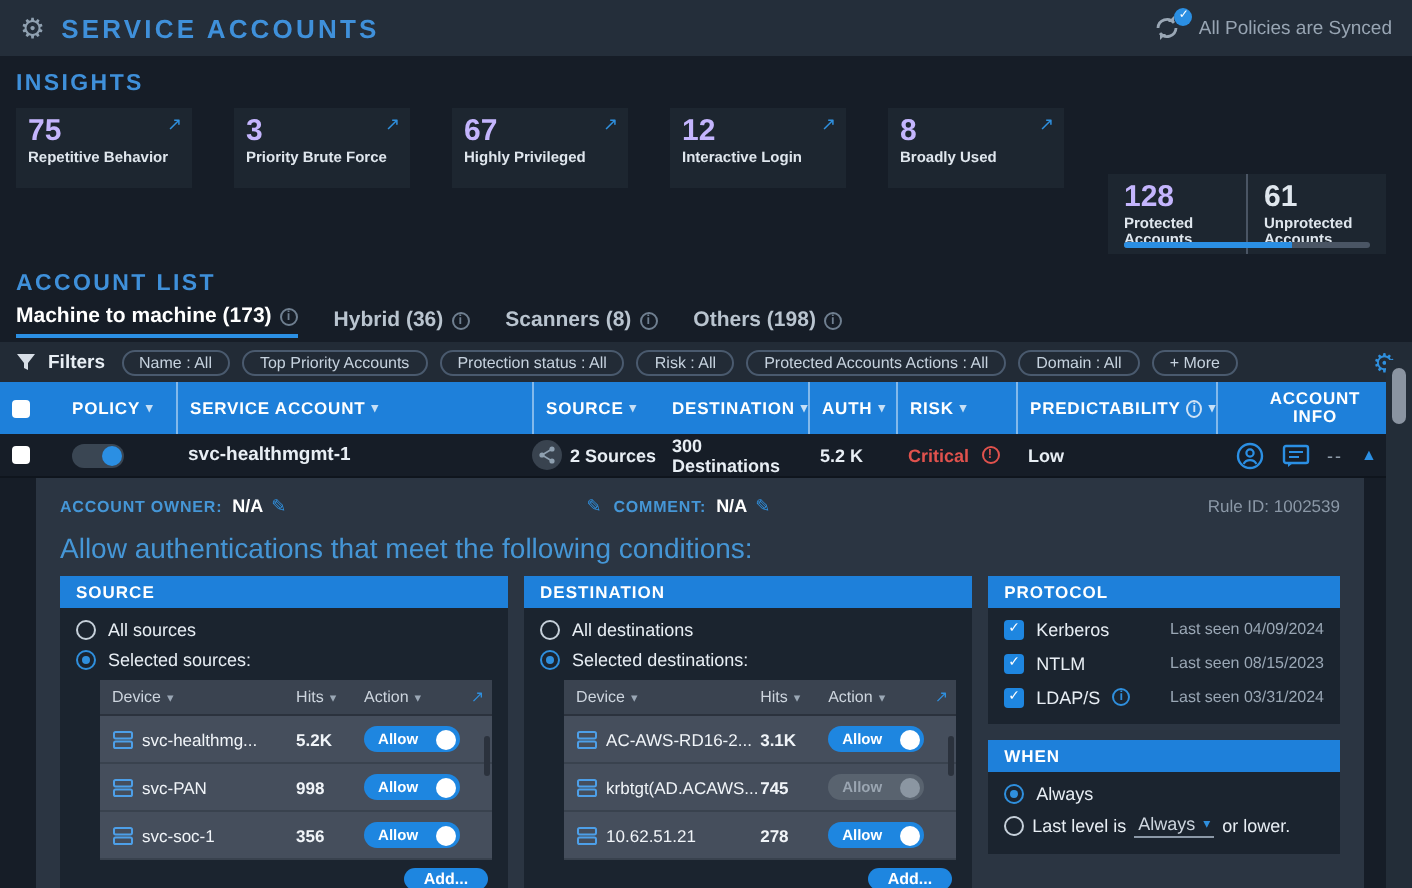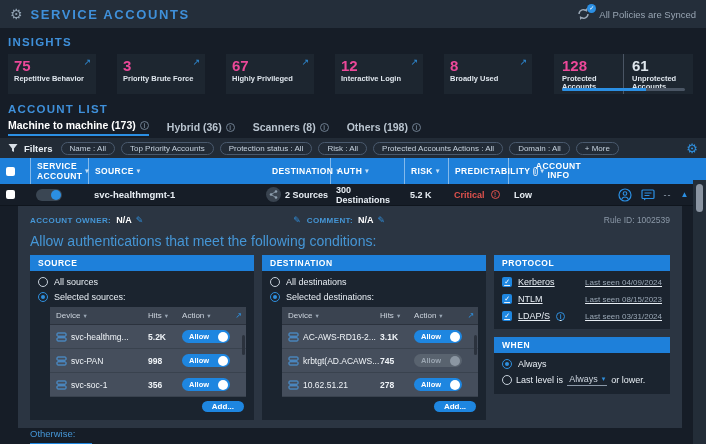--- a/index.html
+++ b/index.html
@@ -15,24 +15,24 @@
   .topbar-right { display:flex; align-items:center; gap:7px; }
   .sync-wrap { position:relative; width:16px; height:14px; }
   .sync-badge { position:absolute; top:-3px; right:-4px; width:9px; height:9px; background:#2b8fe3; border-radius:50%; color:#fff; font-size:6px; text-align:center; line-height:9px; }
   .sync-text { color:#98a5b3; font-size:9.5px; }
 
   
   .section-label { color:#3f90da; font-size:11.5px; font-weight:bold; letter-spacing:1.2px; }
   .insights { padding:8px 8px 0 8px; }
   .cards { display:flex; gap:21px; margin-top:6px; }
   .card { position:relative; width:88px; height:40px; background:#1d2630; padding:4px 6px; }
-  .card-value { color:#ec4899; font-size:15px; font-weight:bold; line-height:1.05; }
+  .card-value { color:#c4b5fd; font-size:15px; font-weight:bold; line-height:1.05; }
   .card-label { color:#dfe6ed; font-size:7.5px; font-weight:bold; line-height:1.15; margin-top:1px; }
   .card-arrow { position:absolute; top:3px; right:5px; color:#2f8fdd; font-size:9px; }
-  .card-wide { position:relative; width:139px; height:40px; background:#1d2630; display:flex; margin-left:1px; }
+  .card-wide { position:relative; width:139px; height:40px; background:#1d2630; display:flex; margin-left:1px;margin-top:33px; }
   .card-half { padding:4px 0 0 8px; flex:1; }
   .card-half.sep { border-left:1px solid #4a5564; }
   .prog-track { position:absolute; left:8px; right:8px; bottom:3px; height:3px; background:#4a5564; border-radius:2px; overflow:hidden; }
   .prog-fill { height:100%; background:#2b8fe3; }
 
   
   .account-list { margin-top:9px; }
   .al-title { padding:0 8px; }
   .tabs { display:flex; gap:18px; padding:4px 8px 0 8px; align-items:flex-end; }
   .tab { display:flex; align-items:center; gap:4px; padding-bottom:3px; cursor:pointer; }
@@ -99,21 +99,21 @@
   .st-row:last-child { border-bottom:none; }
   .dev-cell { display:flex; align-items:center; gap:4px; overflow:hidden; white-space:nowrap; }
   .allow-toggle { width:48px; height:13px; border-radius:7px; background:#1e86e0; color:#fff; font-size:7.5px; font-weight:bold; display:flex; align-items:center; padding-left:7px; position:relative; }
   .allow-toggle .knob { position:absolute; right:2px; top:1.5px; width:10px; height:10px; background:#fff; border-radius:50%; }
   .allow-toggle.muted { background:#59636f; color:#9aa5b1; }
   .allow-toggle.muted .knob { background:#8b96a2; }
   .st-scroll { position:absolute; right:1px; top:28px; width:3px; height:20px; background:#2b323d; border-radius:2px; }
   .add-row { display:flex; justify-content:flex-end; margin-top:4px; padding-right:2px; }
   .add-btn { background:#1e86e0; color:#fff; font-size:8px; font-weight:bold; padding:1px 10px; border-radius:8px; }
 
-  .proto-row { display:flex; align-items:flex-end; gap:6px; margin-bottom:7px; font-size:9px; color:#e8eef4;text-decoration:underline; }
+  .proto-row { display:flex; align-items:flex-start; gap:6px; margin-bottom:7px; font-size:9px; color:#e8eef4; }
   .proto-row:last-child { margin-bottom:0; }
   .cb-blue { width:10px; height:10px; background:#1e86e0; border-radius:2px; color:#fff; font-size:7px; line-height:10px; text-align:center; flex:none; }
   .last-seen { margin-left:auto; color:#9aa7b5; font-size:8px; }
   .info-blue { border-color:#2f8fdd; color:#2f8fdd; }
 
   .when-line2 { display:flex; align-items:center; gap:4px; font-size:9px; color:#e8eef4; }
   .risk-dd { color:#cdd5de; border-bottom:1px solid #8b98a7; padding:0 2px 1px 2px; display:flex; align-items:center; gap:4px; }
   .dd-chev { color:#2f8fdd; font-size:7px; }
 
   .otherwise { color:#4596d6; font-size:9.5px; margin:8px 0 4px 0; }
@@ -227,20 +227,24 @@
       <span class="pill">Risk : All</span>
       <span class="pill">Protected Accounts Actions : All</span>
       <span class="pill">Domain : All</span>
       <span class="pill pill-more">+ More</span>
       <span class="filter-gear">⚙</span>
     </div>
 
     <div class="grid thead">
       <div class="th">
           <span class="cb-white"></span>
+        </div>
+      <div class="th">
+          <span>POLICY</span>
+          <span class="sort">▾</span>
         </div>
       <div class="th sep">
           <span>SERVICE ACCOUNT</span>
           <span class="sort">▾</span>
         </div>
       <div class="th sep">
           <span>SOURCE</span>
           <span class="sort">▾</span>
         </div>
       <div class="th">

